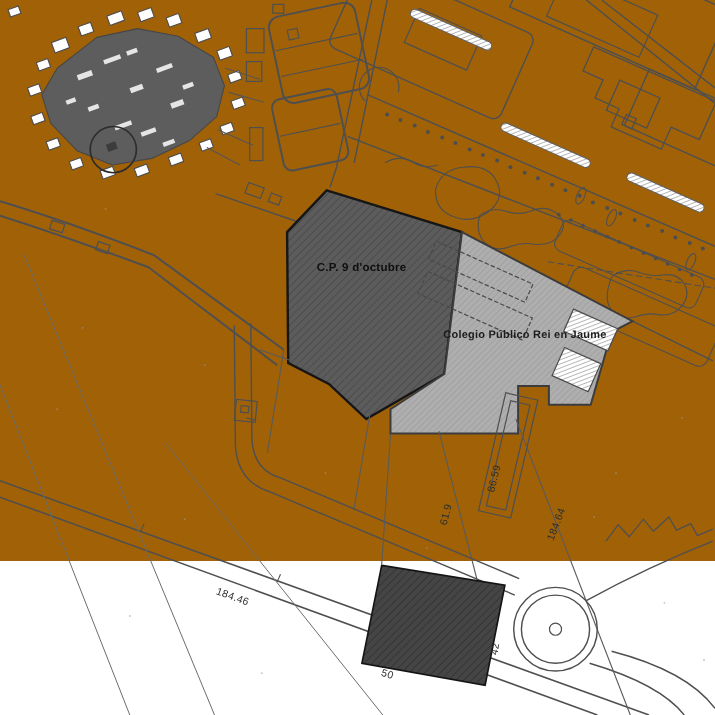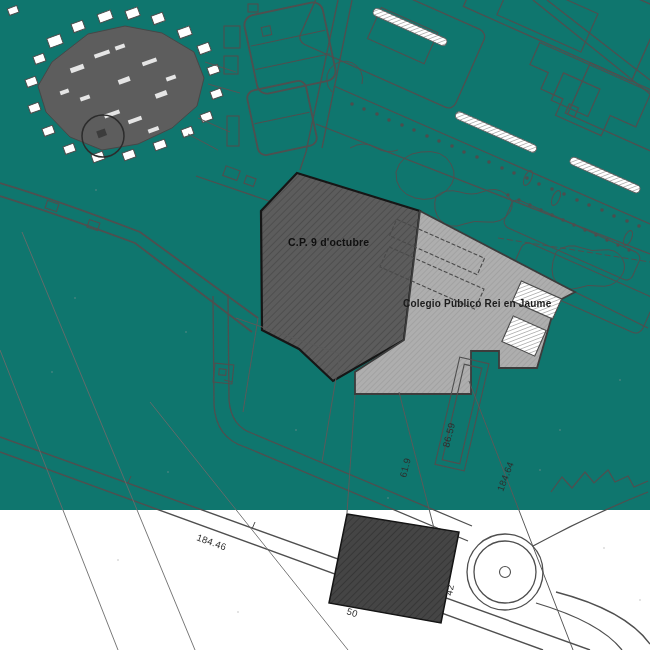--- a/index.html
+++ b/index.html
@@ -1,16 +1,16 @@
 <!DOCTYPE html>
 <html><head>
 <meta charset="utf-8">
 <style>
   html,body{margin:0;padding:0;width:650px;height:650px;overflow:hidden;background:#ffffff;}
-  #stage{position:relative;width:650px;height:510px;background:#0f766e;font-family:"Liberation Sans",sans-serif;}
+  #stage{position:relative;width:650px;height:510px;background:#a16207;font-family:"Liberation Sans",sans-serif;}
   svg{position:absolute;left:0;top:0;}
   text{font-family:"Liberation Sans",sans-serif;}
   .parcel-label{font-weight:bold;letter-spacing:.2px;}
   .dim-label{letter-spacing:.3px;}
 </style>
 </head>
 <body>
 
 <div id="stage">
 <svg width="650" height="650" viewBox="0 0 650 650">

